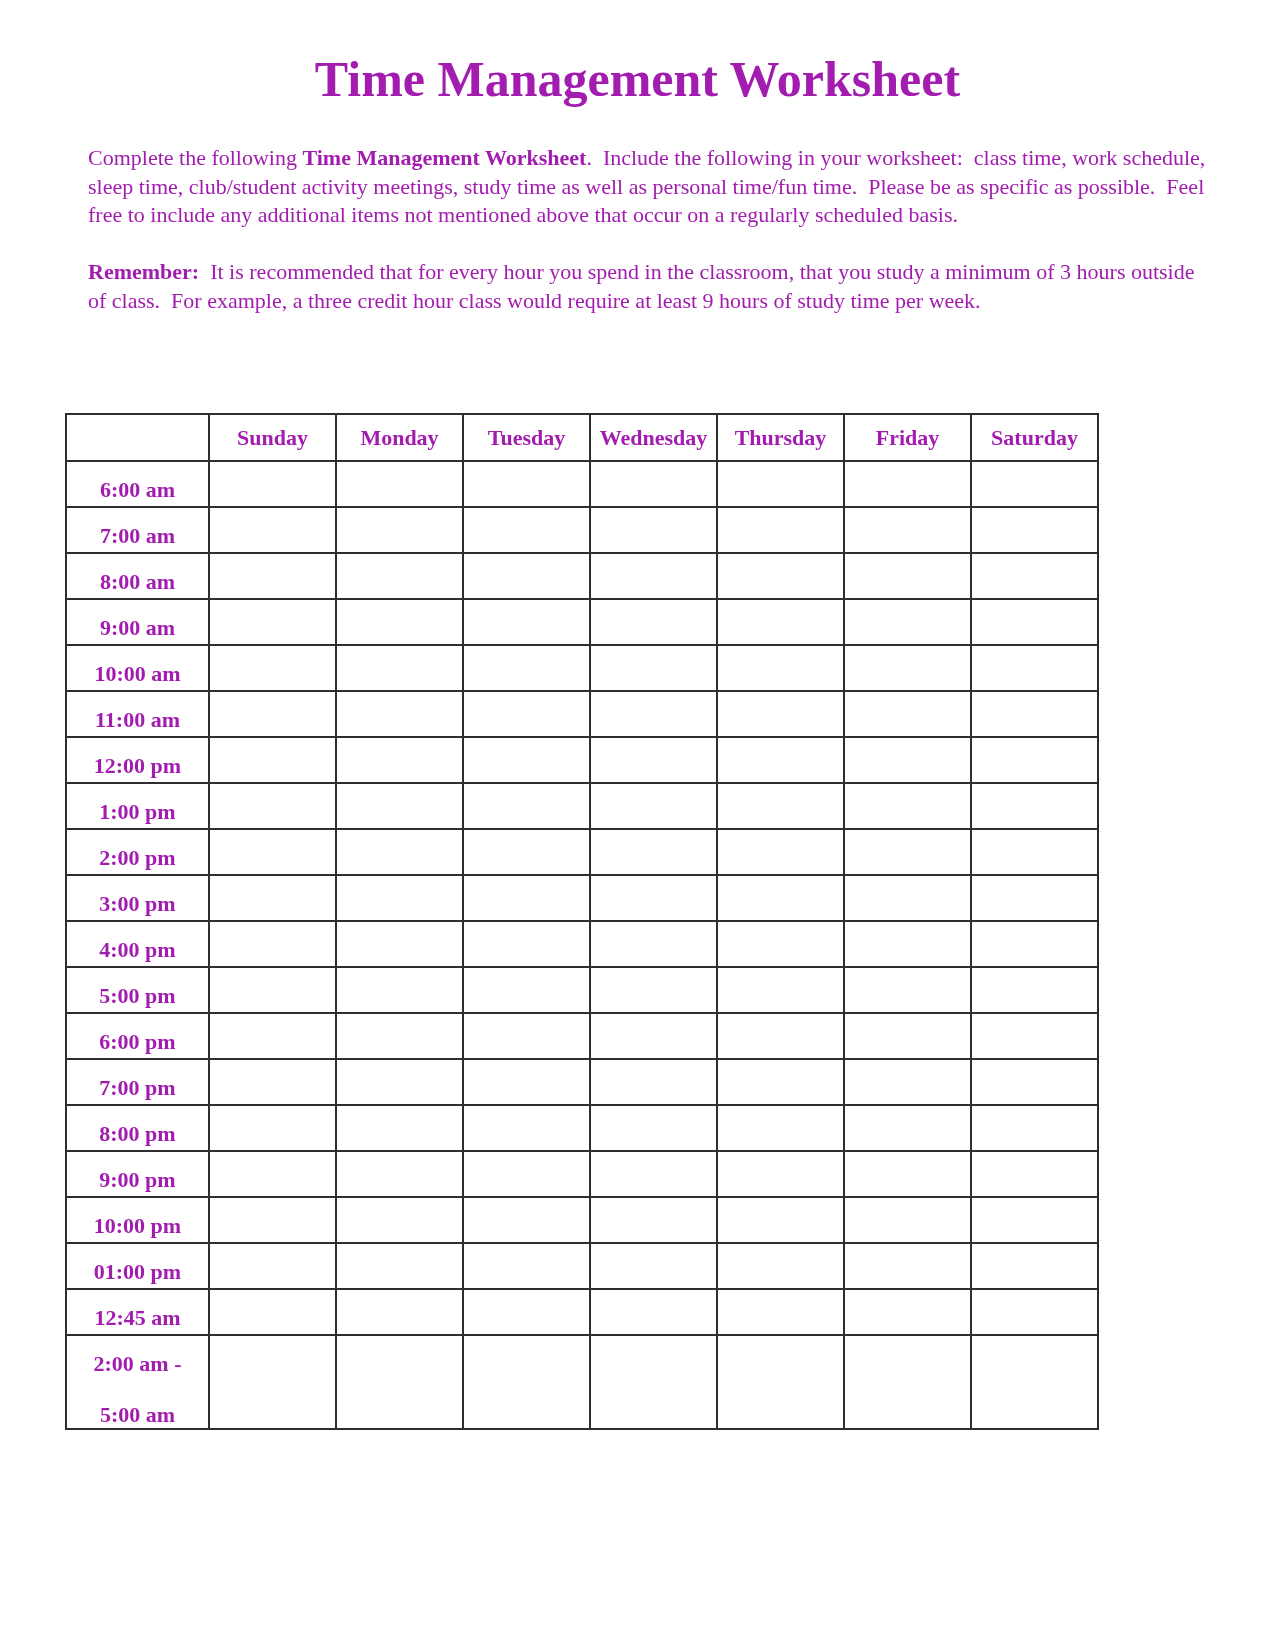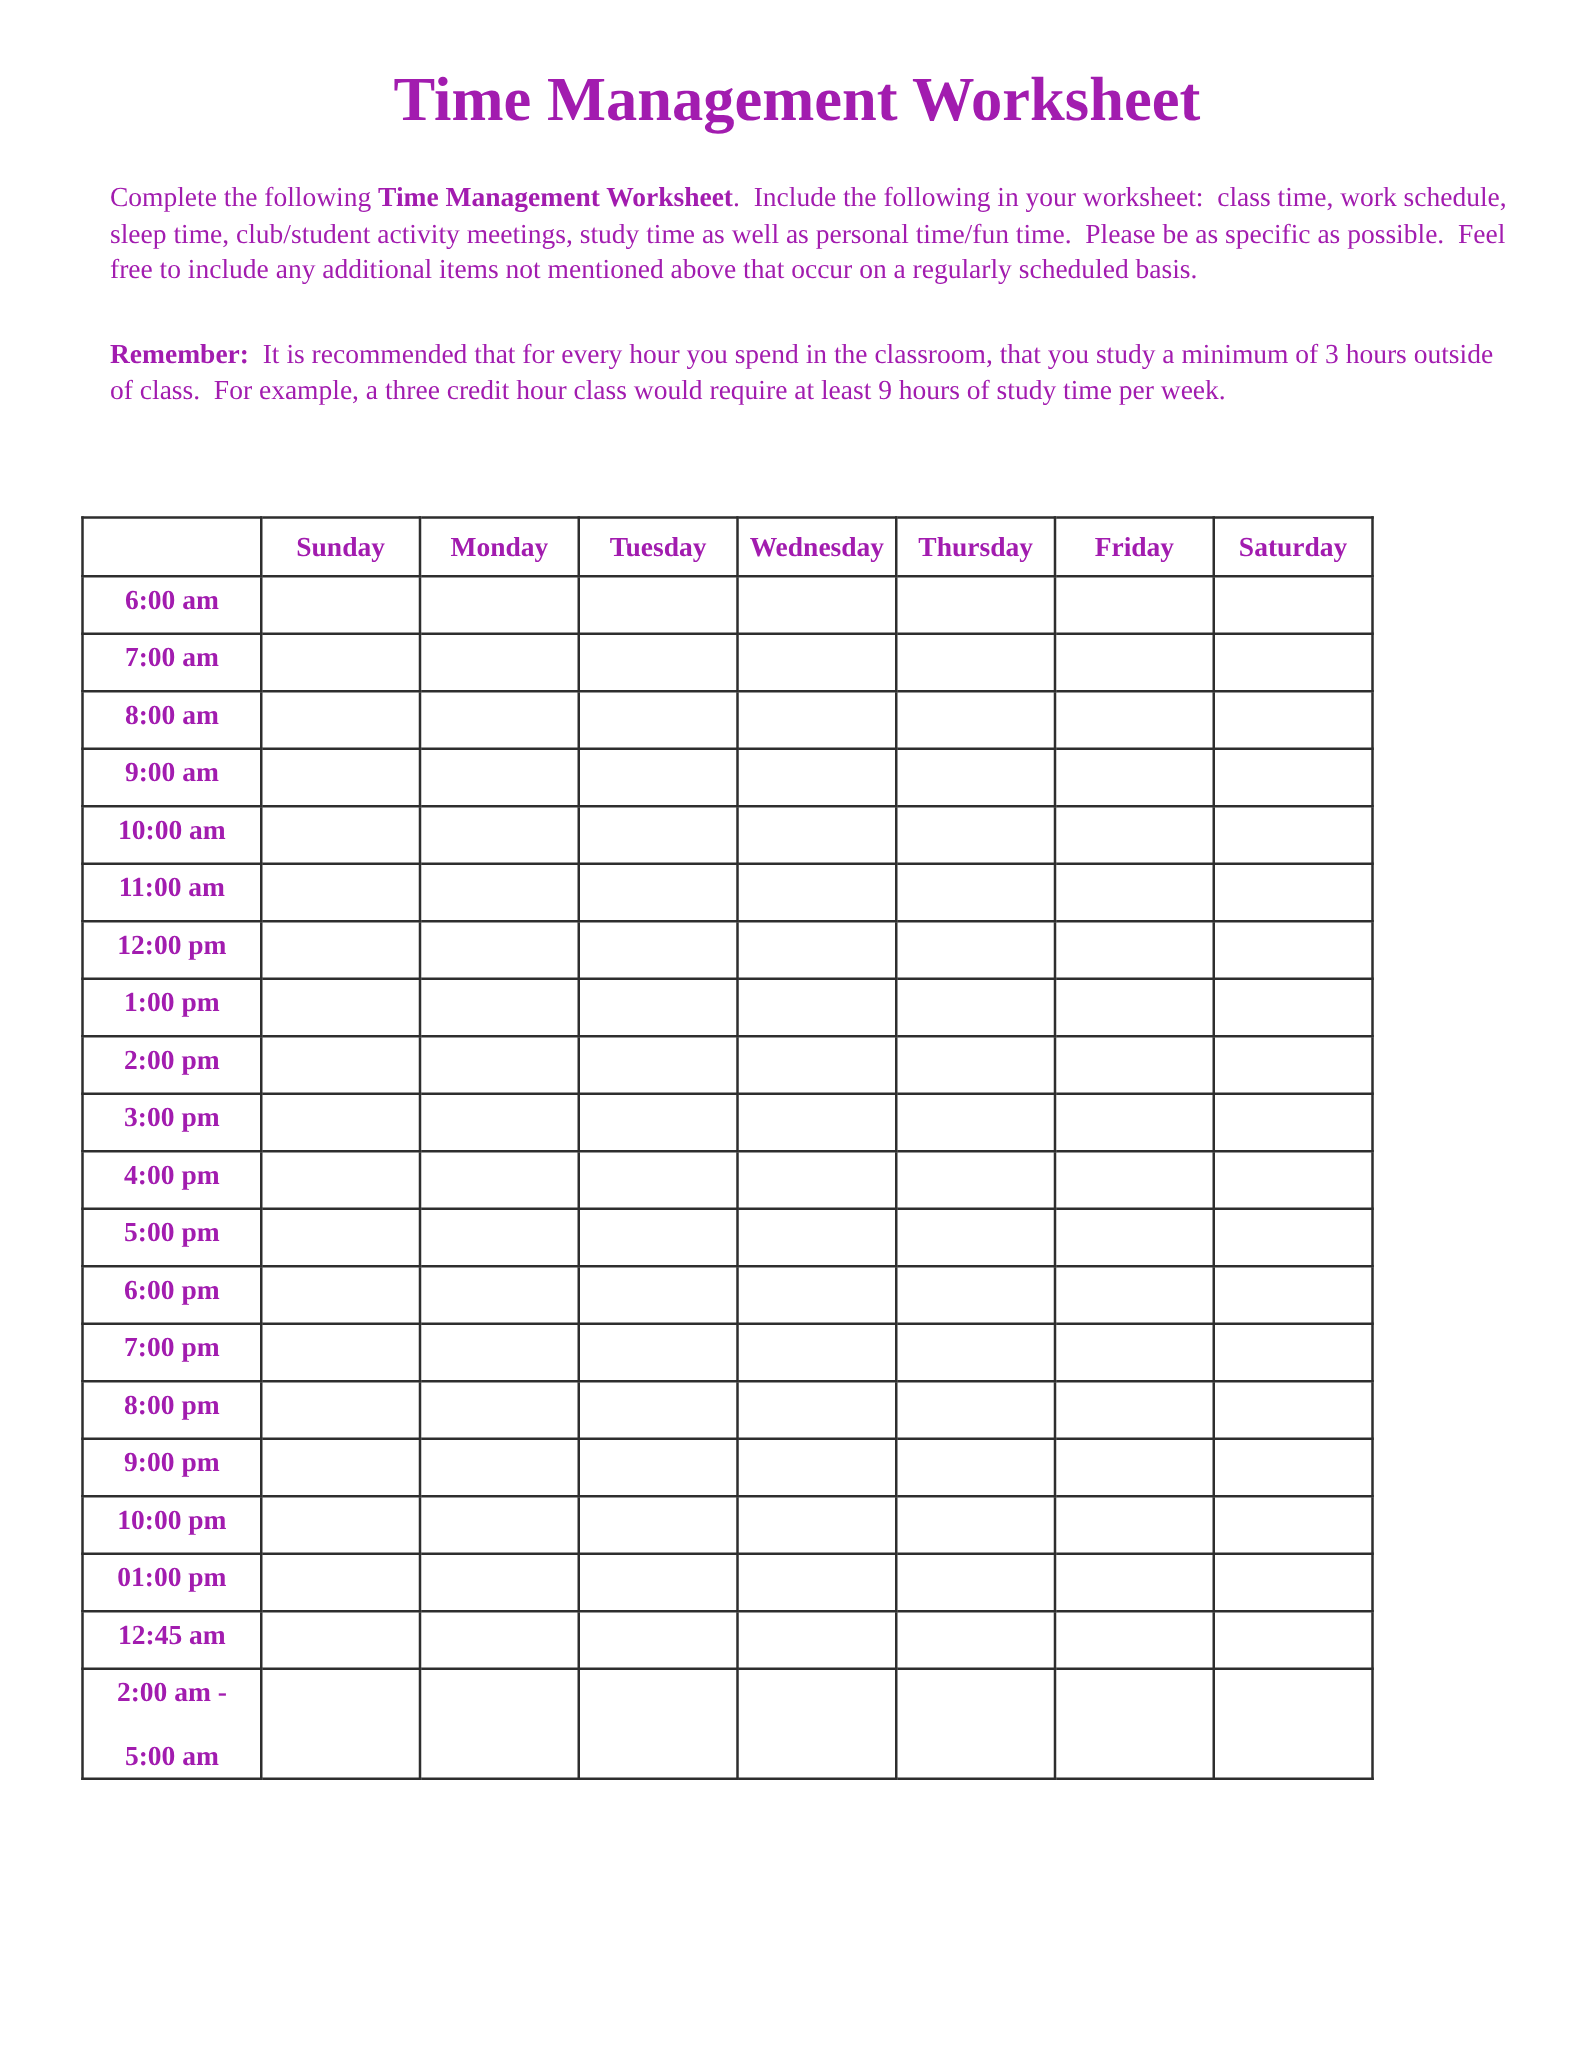--- a/index.html
+++ b/index.html
@@ -31,21 +31,21 @@
   .para {
     position: absolute;
     left: 72px;
     width: 1125px;
     margin: 16px;
     font-size: 22px;
     line-height: 28.5px;
     white-space: pre-wrap;
   }
   .para-intro { top: 128px; }
-  .para-remember { top: 253px; }
+  .para-remember { top: 242px; }
   .schedule {
     position: absolute;
     top: 413px;
     left: 65px;
     width: 1034px;
     border-collapse: collapse;
     table-layout: fixed;
   }
   .schedule th, .schedule td {
     border: 2px solid #2e2e2e;
@@ -57,21 +57,21 @@
     font-size: 22px;
     font-weight: bold;
     text-align: center;
     vertical-align: middle;
   }
   .schedule tbody th.time-cell {
     font-size: 22px;
     font-weight: bold;
     text-align: center;
     vertical-align: top;
-    padding-top: 5px;
+    padding-top: 15px;
   }
   .schedule tbody td {
     height: 44px;
   }
   .schedule tbody tr.last-row td {
     height: 86px;
   }
   .time-line2 {
     margin-top: 25px;
   }

